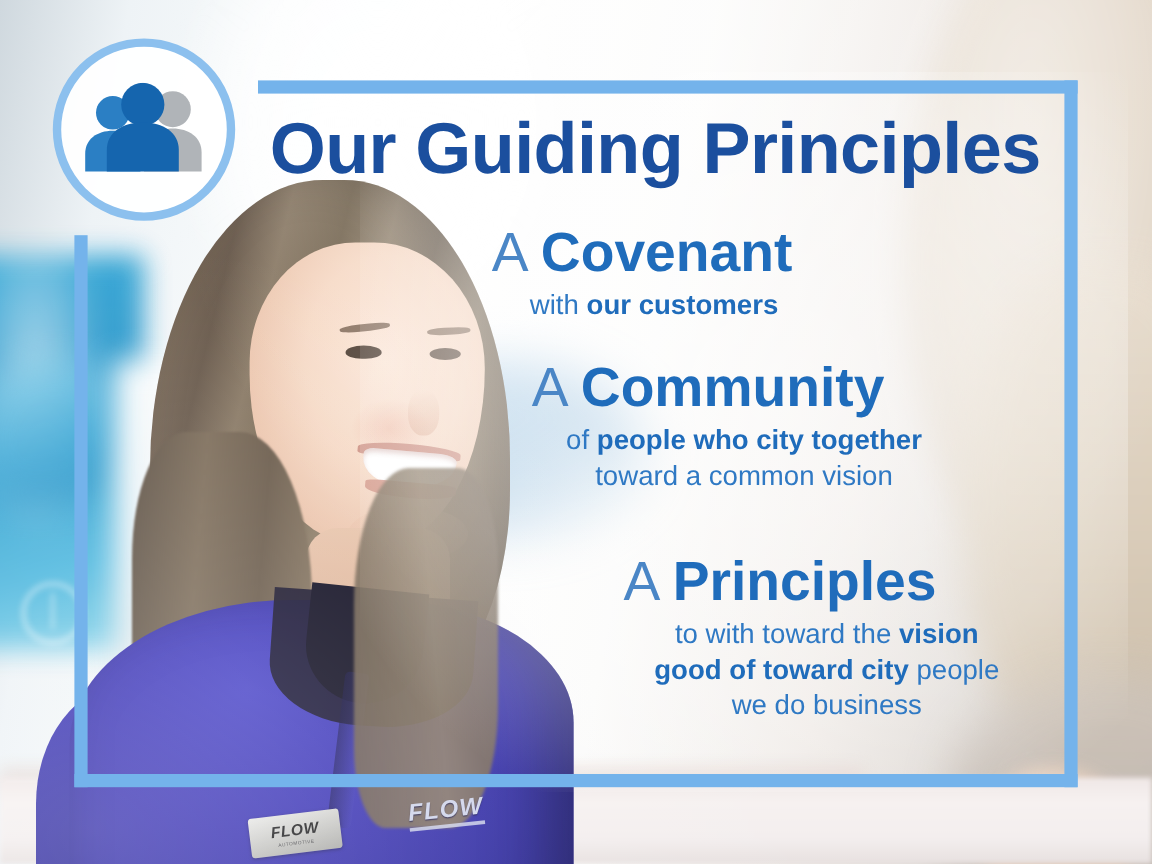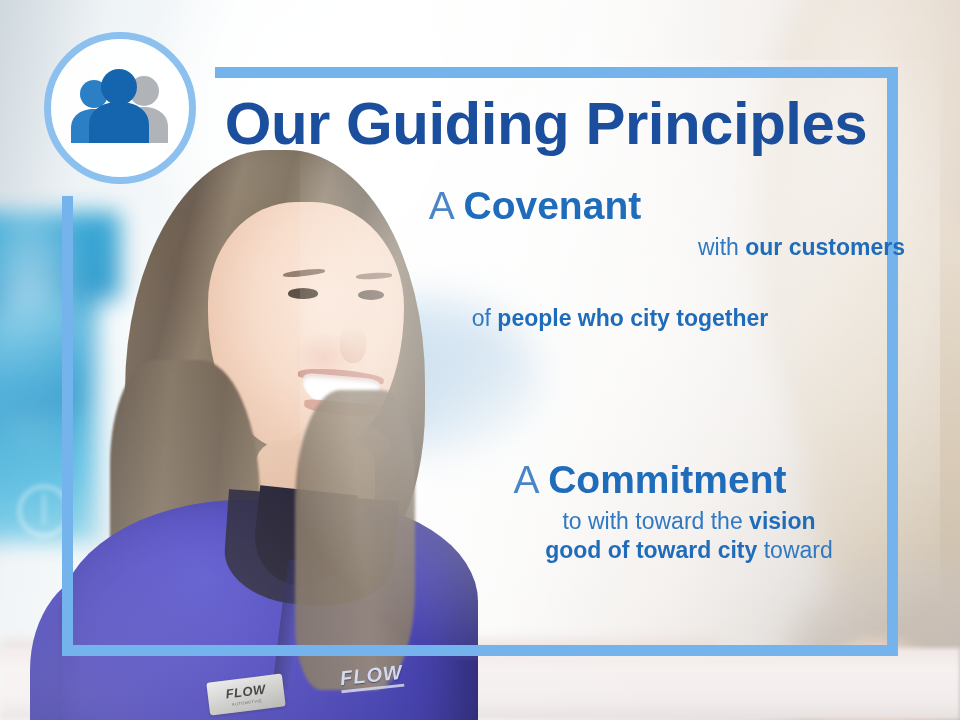--- a/index.html
+++ b/index.html
@@ -552,21 +552,21 @@
   }
 
   .principle {
     position: absolute;
     width: 740px;
     left: 150px;
     text-align: center;
     font-family: "Liberation Sans", sans-serif;
   }
   .p-title {
-    font-size: 39px;
+    font-size: 46px;
     line-height: 1.05;
     color: #2a73c0;
     white-space: nowrap;
   }
   .p-title .art {
     font-weight: normal;
     color: #4a86c6;
   }
   .p-title .word {
     font-weight: bold;
@@ -580,21 +580,21 @@
     margin-top: 6px;
   }
   .p-sub b { font-weight: bold; color: #1f6cbb; }
 
   #p1 { top: 186px; left: 165px; }
   #p1 .p-title { padding-left: 0; }
   #p2 { top: 298px; left: 220px; }
   #p3 { top: 460px; left: 280px; }
 
   
-  #p1 .p-sub { padding-left: 20px; text-align: right; }
+  #p1 .p-sub { padding-left: 20px; }
   #p2 .p-sub { padding-left: 60px; }
   #p3 .p-sub { padding-left: 78px; }
 </style>
 </head>
 <body>
 
 <div id="stage">
 
   <div class="photo">
     <div class="bg-room"></div>
@@ -671,24 +671,28 @@
 
   <div class="principle" id="p1">
     <div class="p-title">
       <span class="art">A</span>
       <span class="word">Covenant</span>
     </div>
     <div class="p-sub"><span>with </span><b>our customers</b></div>
   </div>
 
   <div class="principle" id="p2">
-    <div class="p-sub"><span>of </span><b>people who city together</b><br></div>
+    <div class="p-title">
+      <span class="art">A</span>
+      <span class="word">Community</span>
+    </div>
+    <div class="p-sub"><span>of </span><b>people who city together</b><br><span>toward a common vision</span></div>
   </div>
 
   <div class="principle" id="p3">
     <div class="p-title">
       <span class="art">A</span>
-      <span class="word">Commitment</span>
+      <span class="word">Principles</span>
     </div>
-    <div class="p-sub"><span>to with toward the </span><b>vision</b><br><b>good of toward city</b><span> toward</span><br></div>
+    <div class="p-sub"><span>to with toward the </span><b>vision</b><br><b>good of toward city</b><span> people</span><br><span>we do business</span></div>
   </div>
 
 </div>
 
 </body></html>

